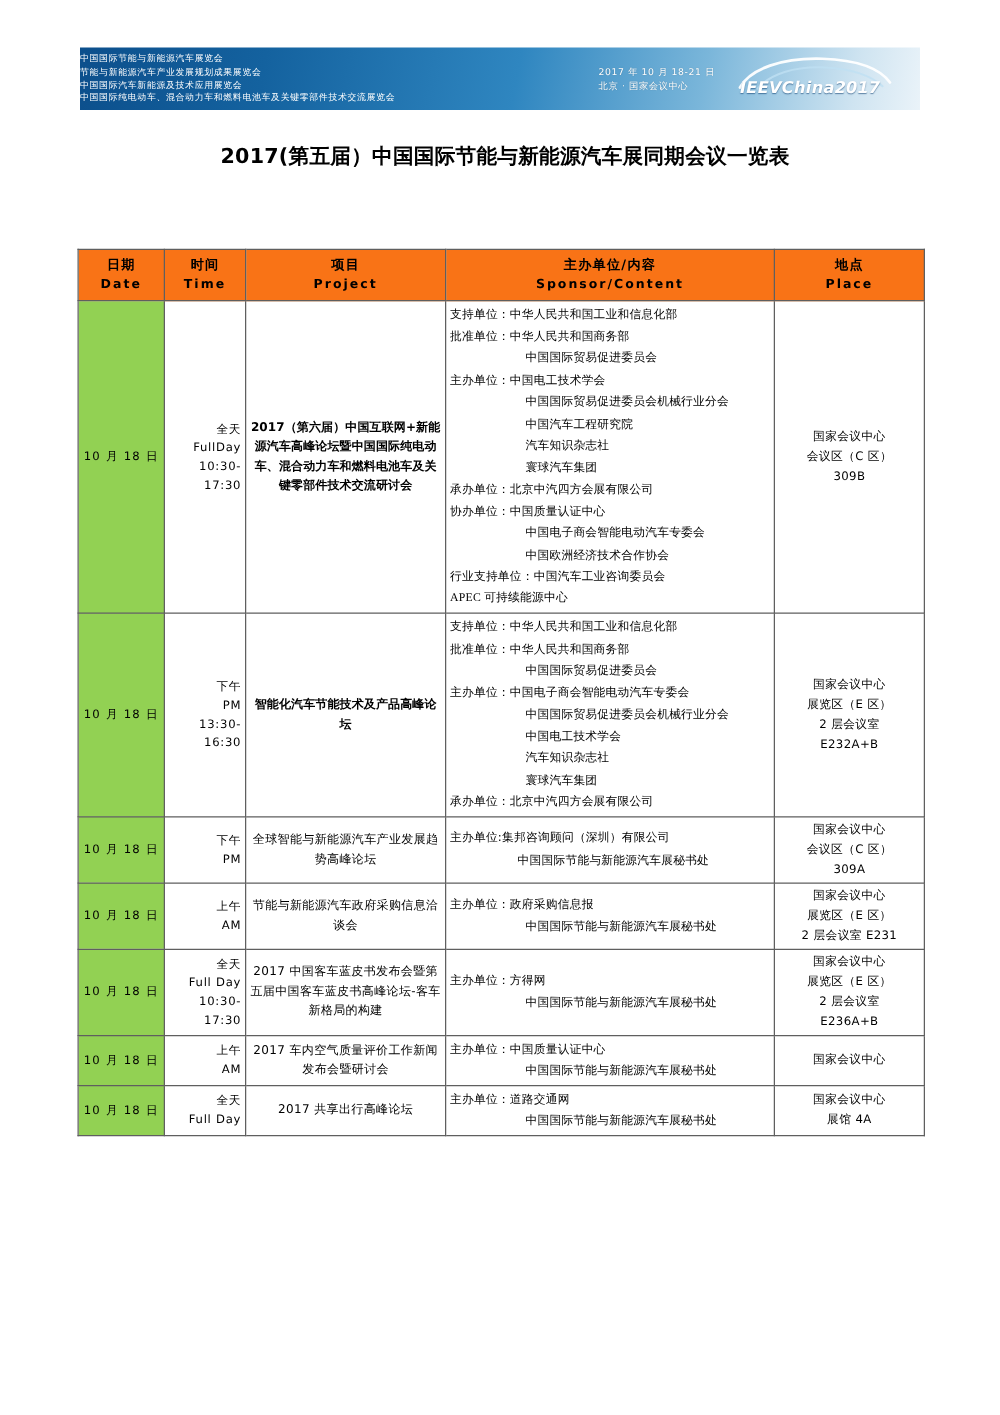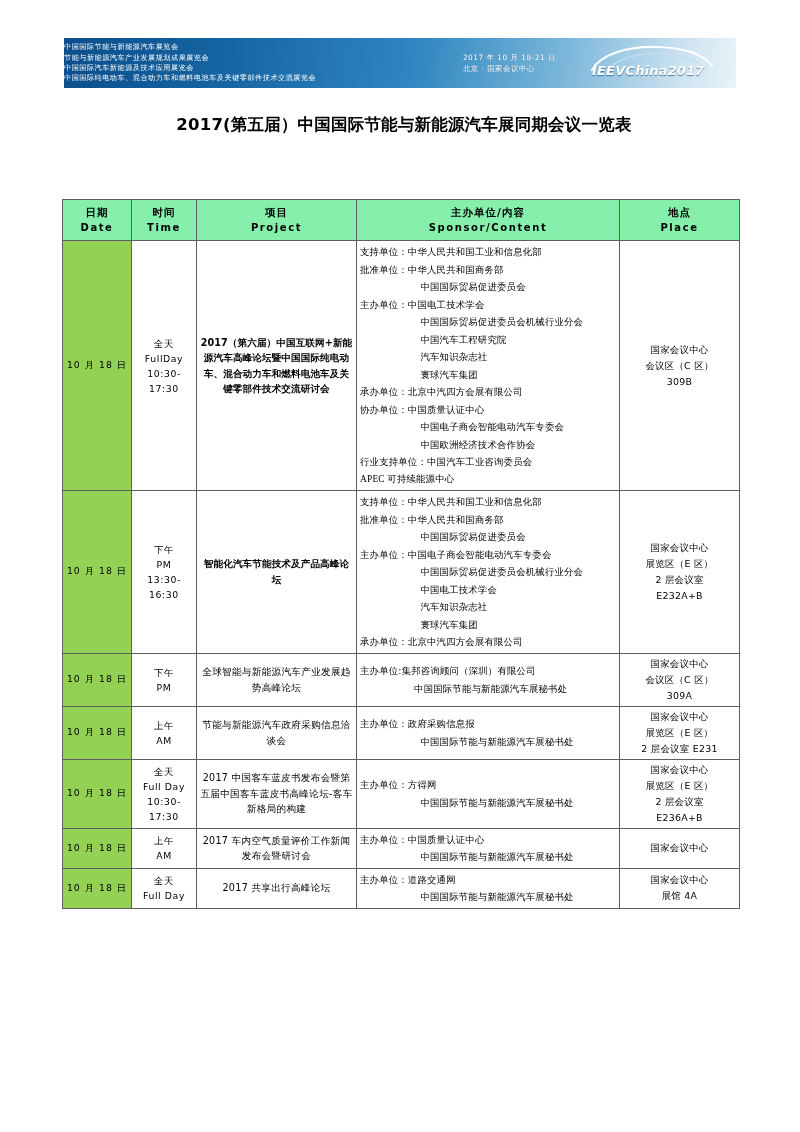--- a/index.html
+++ b/index.html
@@ -41,21 +41,21 @@
     color: #ffffff;
     font-size: 7.4px;
     line-height: 11px;
     letter-spacing: 0.5px;
     text-align: left;
     white-space: nowrap;
     font-family: "DejaVu Sans", sans-serif;
     text-shadow: 0 0 1px rgba(0,0,0,.25);
   }
   .banner-logo {
-    margin-left: 30px;
+    margin-left: 14px;
     position: relative;
     width: 130px; height: 34px;
   }
   .banner-logo svg { position: absolute; left: 0; top: -2px; }
   .logo-text {
     position: absolute;
     left: 6px; bottom: 2px;
     font-size: 13px;
     font-weight: bold;
     font-style: italic;
@@ -99,21 +99,21 @@
     border-collapse: collapse;
     table-layout: fixed;
     font-family: "DejaVu Sans", "DejaVu Serif", serif;
   }
   table.sched td, table.sched th {
     border: 1px solid #5f5f5f;
     vertical-align: middle;
     padding: 2px 3px;
   }
   thead th {
-    background: #86efac;
+    background: #f97316;
     color: #000;
     font-weight: bold;
     font-size: 10.5px;
     line-height: 15px;
     text-align: center;
     height: 41px;
     letter-spacing: 1px;
     font-family: "DejaVu Sans", sans-serif;
   }
   thead th .en { display: block; letter-spacing: 1.6px; font-size: 10px; }
@@ -125,21 +125,21 @@
   col.c-place { width: 120px; }
 
   td.date {
     background: #92D153;
     text-align: center;
     font-size: 9.3px;
     letter-spacing: 1px;
     font-family: "DejaVu Sans", sans-serif;
   }
   td.time {
-    text-align: center;
+    text-align: right;
     font-size: 9.3px;
     line-height: 15px;
     letter-spacing: 0.6px;
     font-family: "DejaVu Sans", sans-serif;
     white-space: pre-line;
   }
   td.proj {
     text-align: center;
     font-size: 9.6px;
     line-height: 15.5px;

